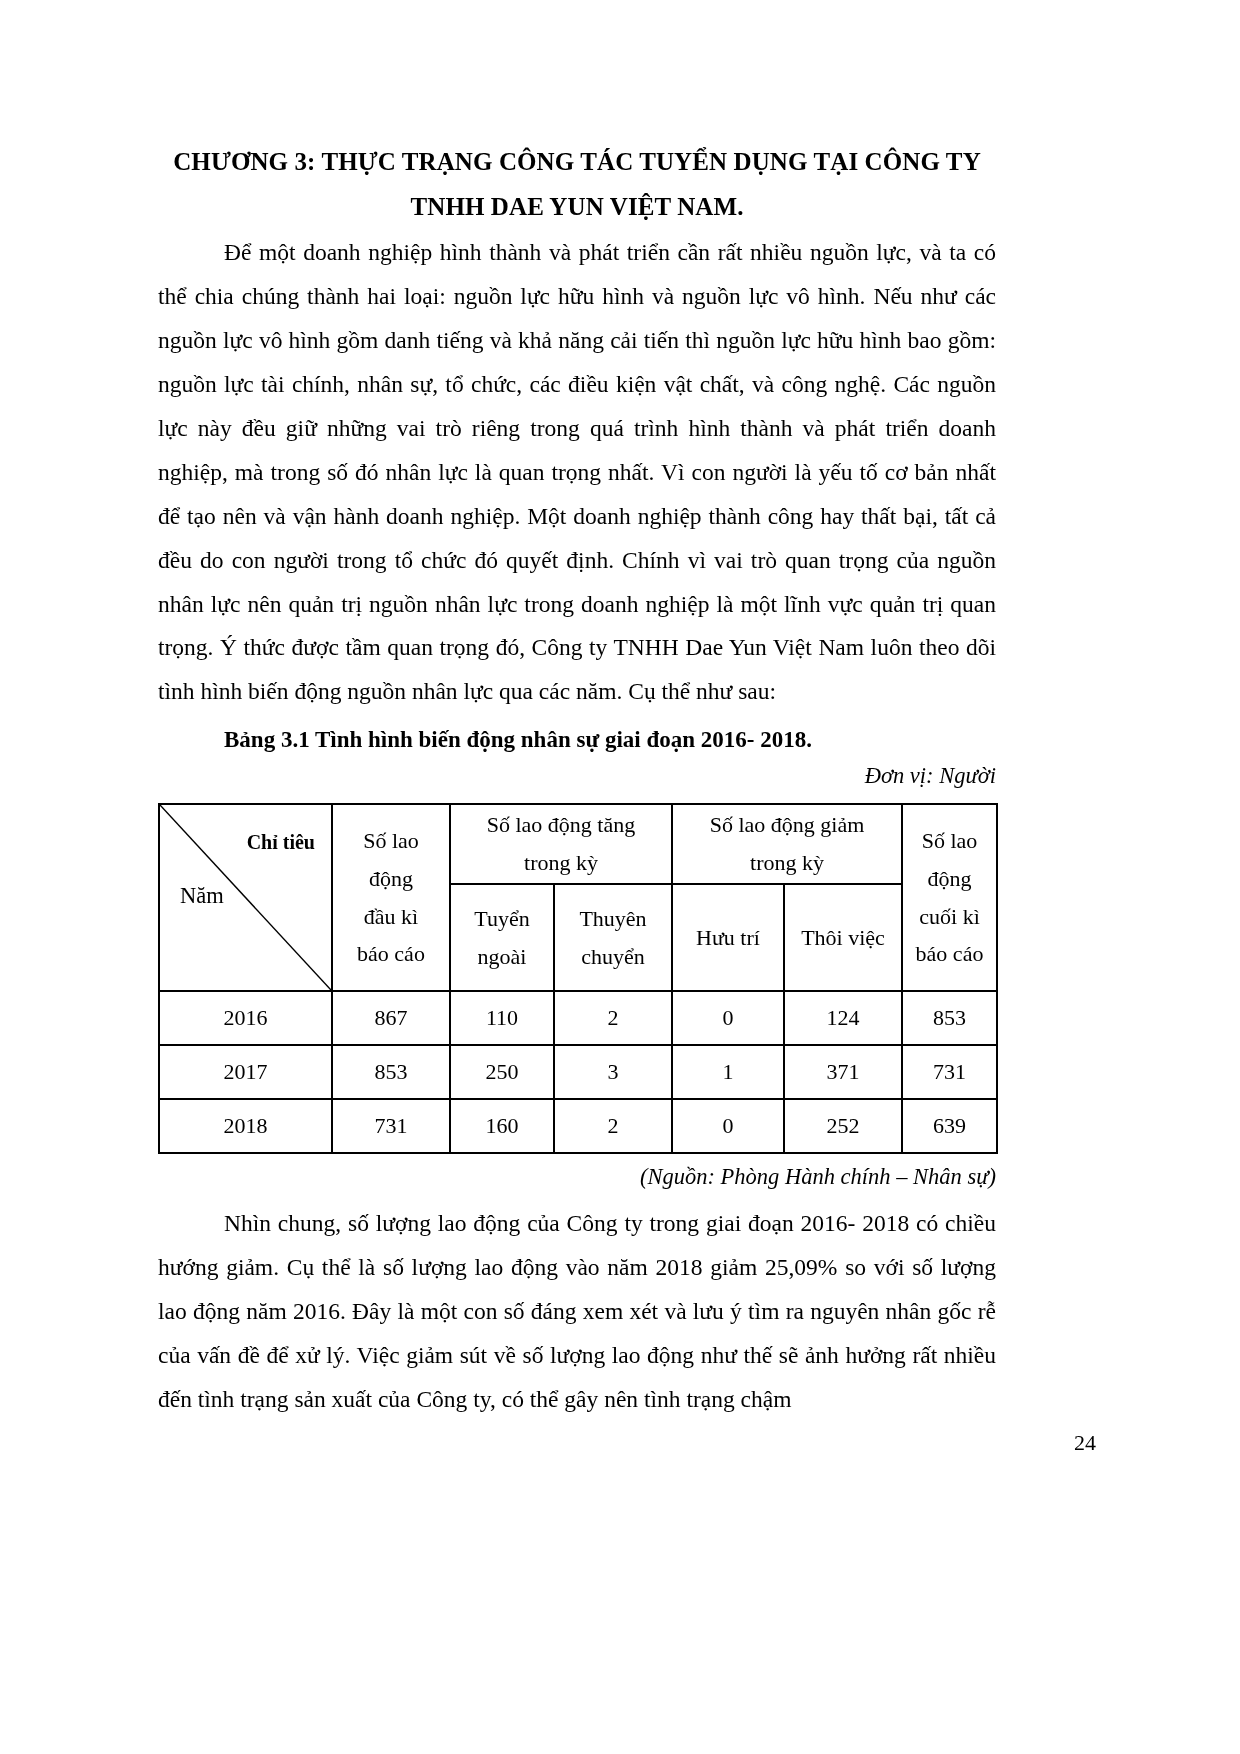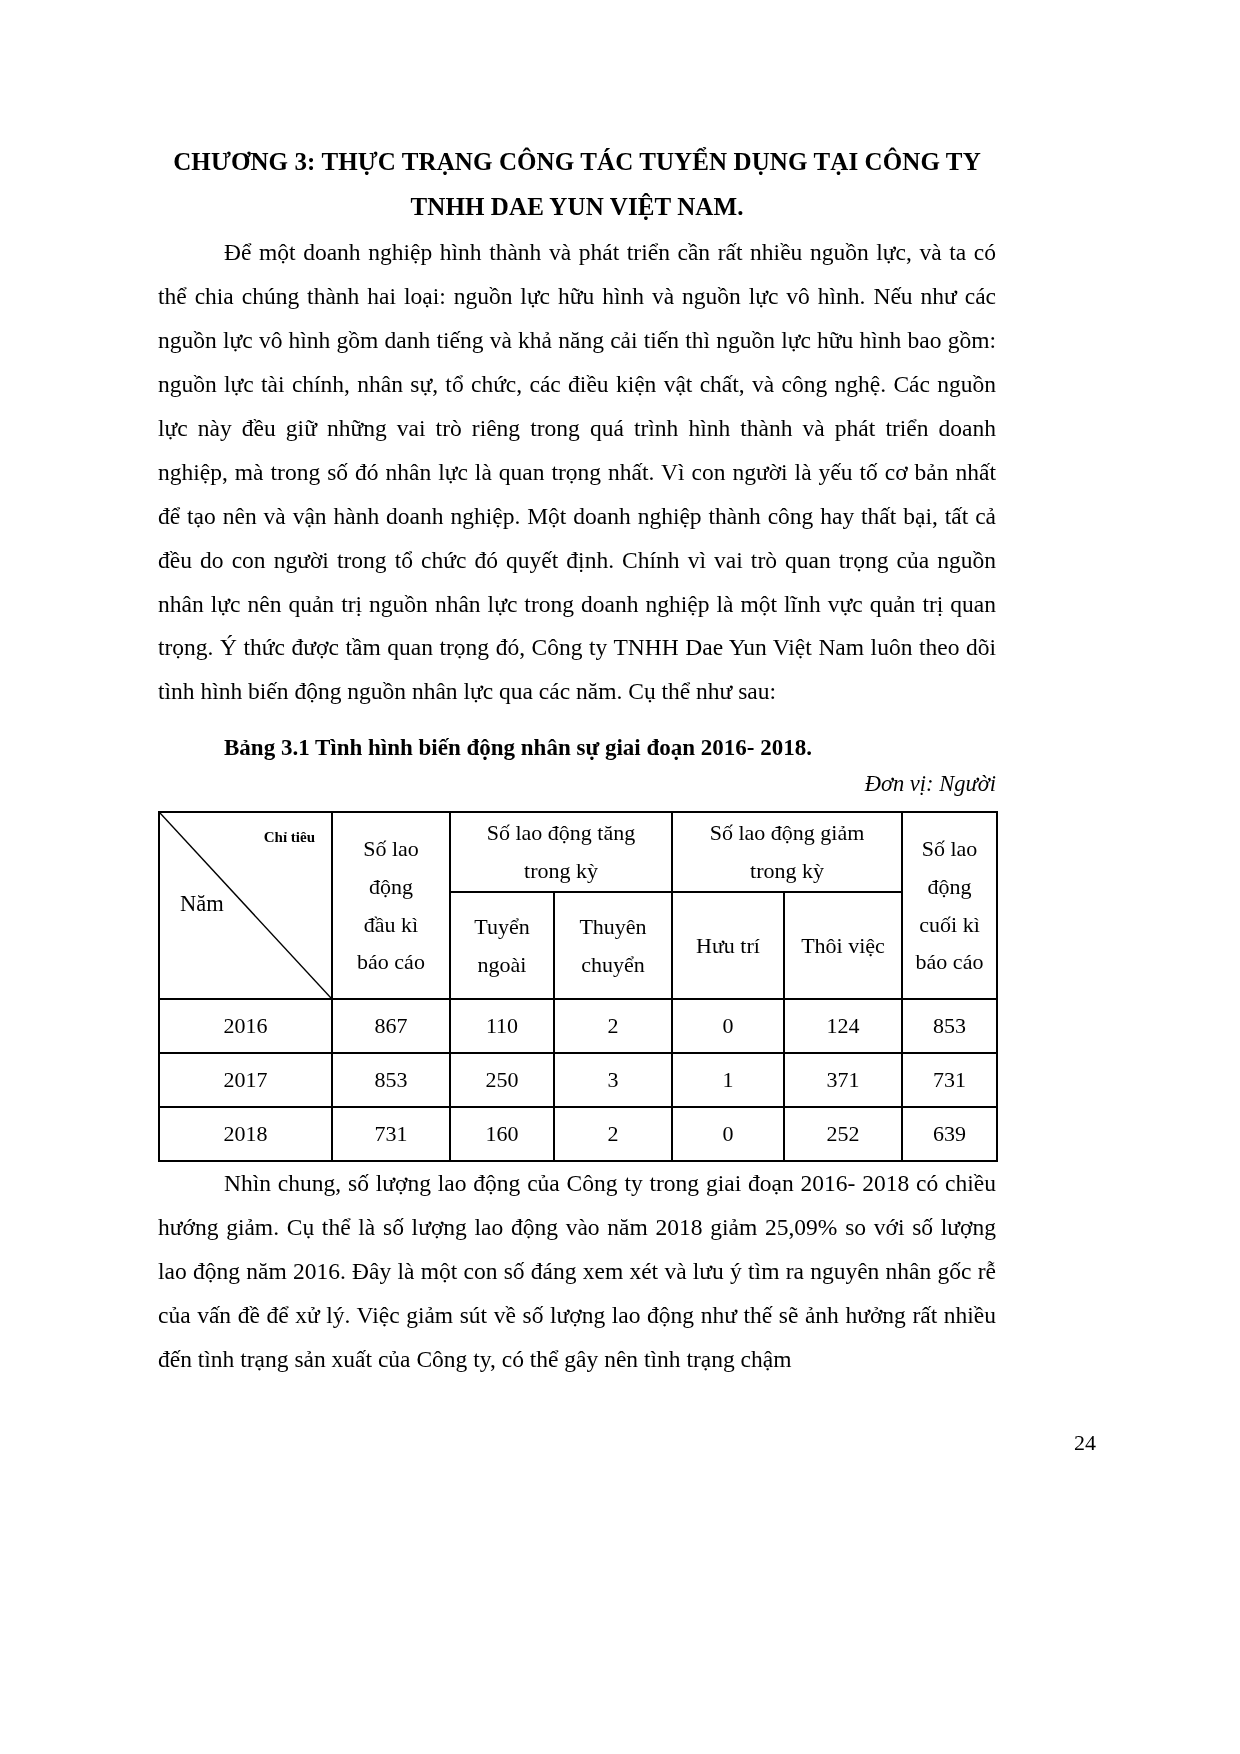--- a/index.html
+++ b/index.html
@@ -56,21 +56,21 @@
     text-indent: 66px;
     margin: 0;
     -webkit-hyphens: none;
     hyphens: none;
   }
 
   
   .table-caption {
     font-size: 23px;
     font-weight: bold;
-    margin: 14px 0 0 0;
+    margin: 6px 0 0 0;
     padding-left: 66px;
     line-height: 1.7;
     font-family: Liberation Serif, serif;
   }
   .unit-note {
     font-size: 22.5px;
     font-style: italic;
     text-align: right;
     margin: 0 0 10px 0;
     line-height: 1.5;
@@ -116,24 +116,24 @@
     overflow: hidden;
   }
   .corner-cell .diag {
     position: absolute;
     left: 0; top: 0;
     width: 100%;
     height: 100%;
   }
   .corner-cell .lbl-col {
     position: absolute;
-    top: 12px;
+    top: 20px;
     right: 16px;
     font-weight: bold;
-    font-size: 15px;
+    font-size: 20px;
   }
   .corner-cell .lbl-row {
     position: absolute;
     bottom: 74px;
     left: 20px;
     font-weight: normal;
     font-size: 22.5px;
   }
 
   .row-label {
@@ -257,19 +257,20 @@
           <td class="val-bold">731</td>
           <td class="val-norm">160</td>
           <td class="val-norm">2</td>
           <td class="val-norm">0</td>
           <td class="val-norm">252</td>
           <td class="val-bold">639</td>
         </tr>
       </tbody>
     </table>
 
+    <div class="source-note">(Nguồn: Phòng Hành chính – Nhân sự)</div>
 
     <p class="para">Nhìn chung, số lượng lao động của Công ty trong giai đoạn 2016- 2018 có chiều hướng giảm. Cụ thể là số lượng lao động vào năm 2018 giảm 25,09% so với số lượng lao động năm 2016. Đây là một con số đáng xem xét và lưu ý tìm ra nguyên nhân gốc rễ của vấn đề để xử lý. Việc giảm sút về số lượng lao động như thế sẽ ảnh hưởng rất nhiều đến tình trạng sản xuất của Công ty, có thể gây nên tình trạng chậm</p>
 
   </div>
 
   <div class="page-number">24</div>
 </div>
 
 </body></html>

